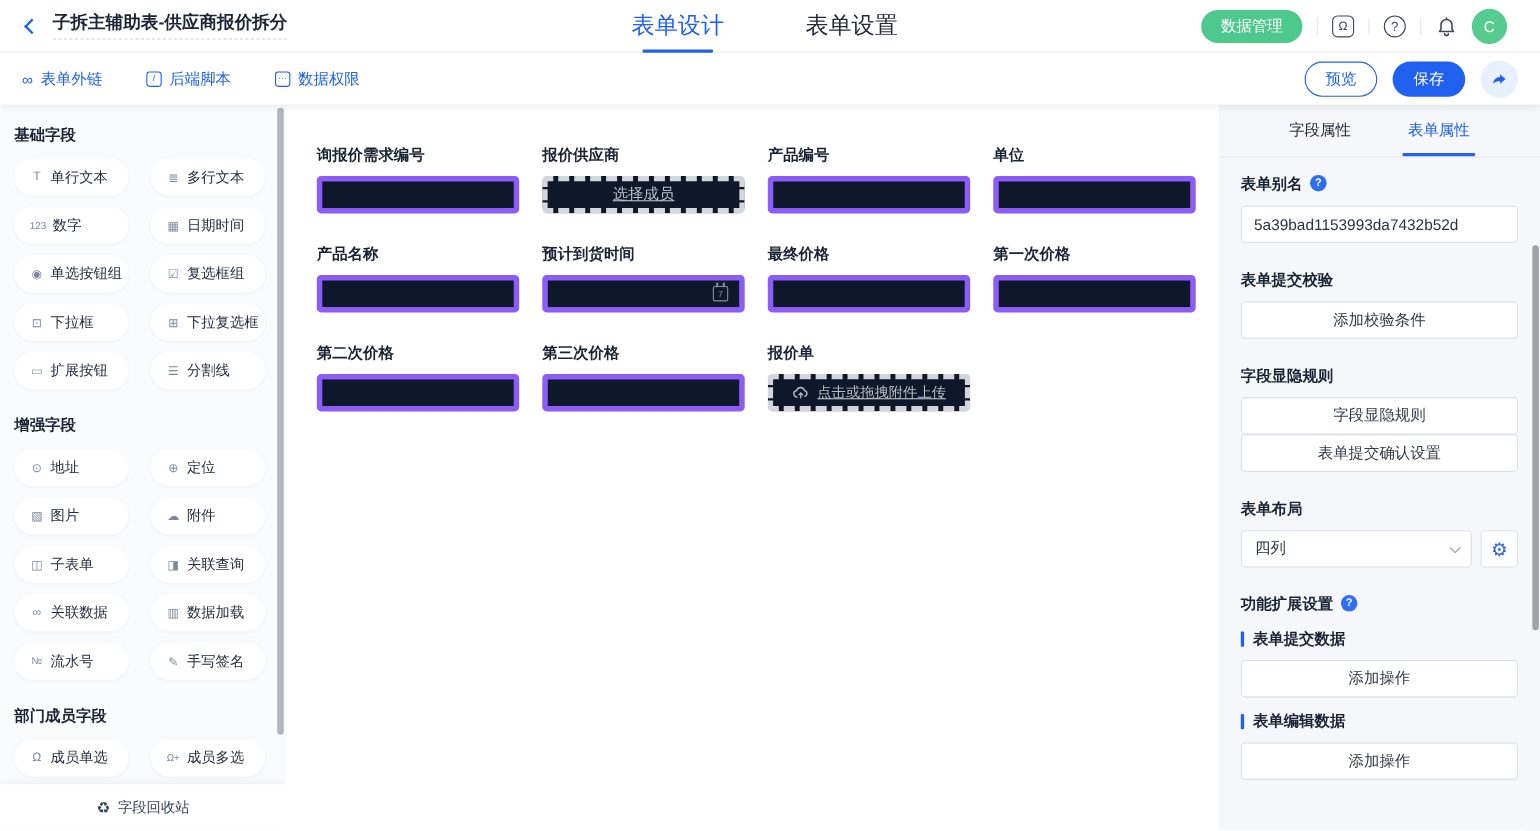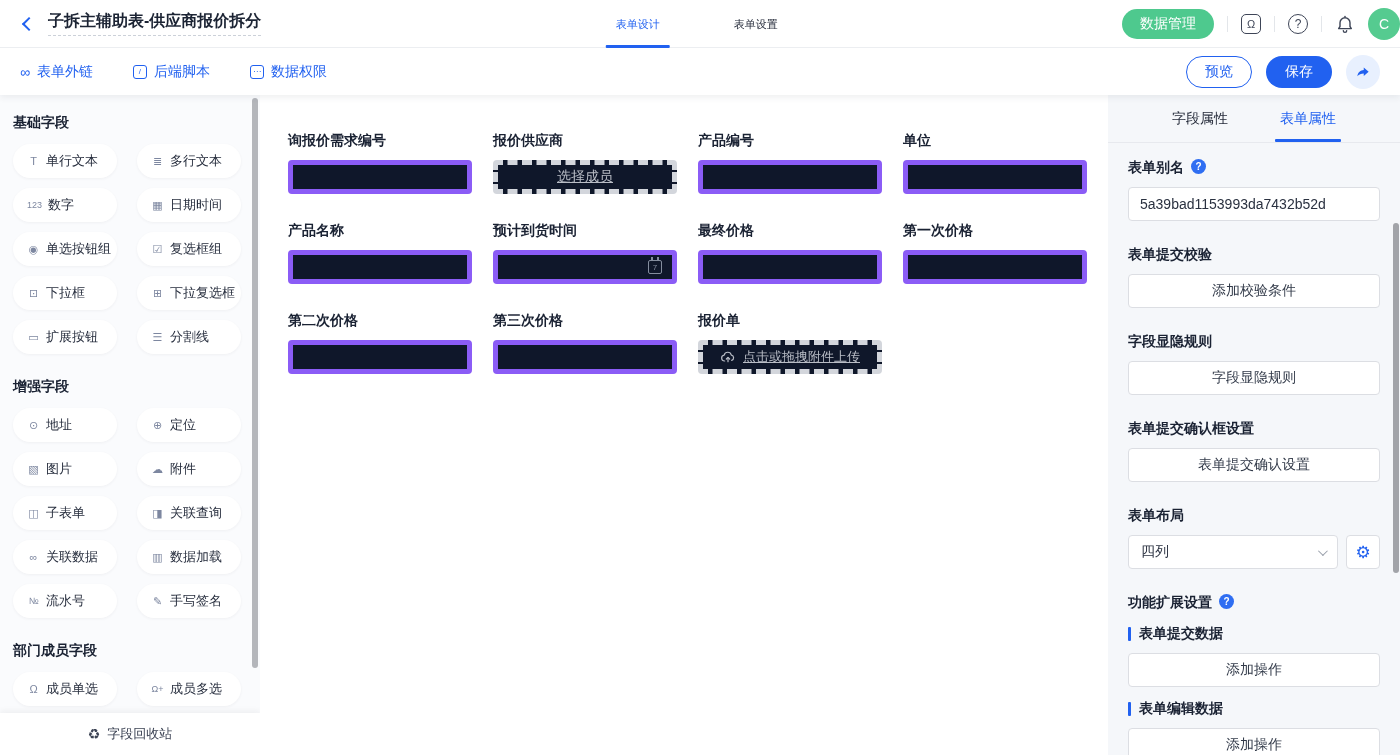--- a/index.html
+++ b/index.html
@@ -9,25 +9,25 @@
   
   .header { height:48px; background:#fff; border-bottom:1px solid #eceef1;
     display:flex; align-items:center; position:relative; z-index:5; }
   .header-left { display:flex; align-items:center; padding-left:24px; }
   .back-chevron { width:10px; height:10px; border-left:2px solid #2161f0; border-bottom:2px solid #2161f0;
     transform:rotate(45deg); cursor:pointer; flex:0 0 auto; }
   .doc-title { font-size:16px; font-weight:bold; margin-left:14px; padding-bottom:5px;
     border-bottom:1px dashed #ccd1d9; line-height:18px; }
   .header-tabs { position:absolute; left:50%; transform:translateX(-52%); top:0; height:48px;
     display:flex; gap:74px; }
-  .h-tab { font-size:11px; line-height:48px; color:#252b3a; position:relative; cursor:pointer; }
+  .h-tab { font-size:21px; line-height:48px; color:#252b3a; position:relative; cursor:pointer; }
   .h-tab.active { color:#2161f0; }
   .h-tab.active::after { content:""; position:absolute; left:50%; transform:translateX(-50%);
     bottom:0; width:64px; height:3px; background:#2161f0; border-radius:1px; }
-  .header-right { margin-left:auto; display:flex; align-items:center; gap:13px; padding-right:0; }
+  .header-right { margin-left:auto; display:flex; align-items:center; gap:13px; padding-right:30px; }
   .green-pill { height:30px; padding:0 18px; border-radius:15px; background:#4ec98e; color:#fff;
     font-size:14px; border:none; display:flex; align-items:center; cursor:pointer; }
   .h-sep { width:1px; height:16px; background:#e3e6ea; }
   .hdr-sq { width:20px; height:20px; border:1.6px solid #3e4557; border-radius:5px;
     display:flex; align-items:center; justify-content:center; font-size:11px; color:#3e4557; cursor:pointer; }
   .hdr-circ { width:20px; height:20px; border:1.6px solid #3e4557; border-radius:50%;
     display:flex; align-items:center; justify-content:center; font-size:12px; color:#3e4557; cursor:pointer; }
   .bell { cursor:pointer; display:flex; }
   .avatar { width:32px; height:32px; border-radius:50%; background:#55cb90; color:#fff;
     display:flex; align-items:center; justify-content:center; font-size:14px; cursor:pointer; }
@@ -363,21 +363,20 @@
         <span class="help-dot">?</span>
       </div>
       <div class="p-input">5a39bad1153993da7432b52d</div>
 
       <div class="p-label">表单提交校验</div>
       <button class="p-btn">添加校验条件</button>
 
       <div class="p-label">字段显隐规则</div>
       <button class="p-btn">字段显隐规则</button>
 
-      <div class="p-label">表单提交确认框设置</div>
       <button class="p-btn">表单提交确认设置</button>
 
       <div class="p-label">表单布局</div>
       <div class="layout-row">
         <div class="p-select">
           <span>四列</span>
           <span class="caret"></span>
         </div>
         <button class="gear-btn">
             <span>⚙</span>

